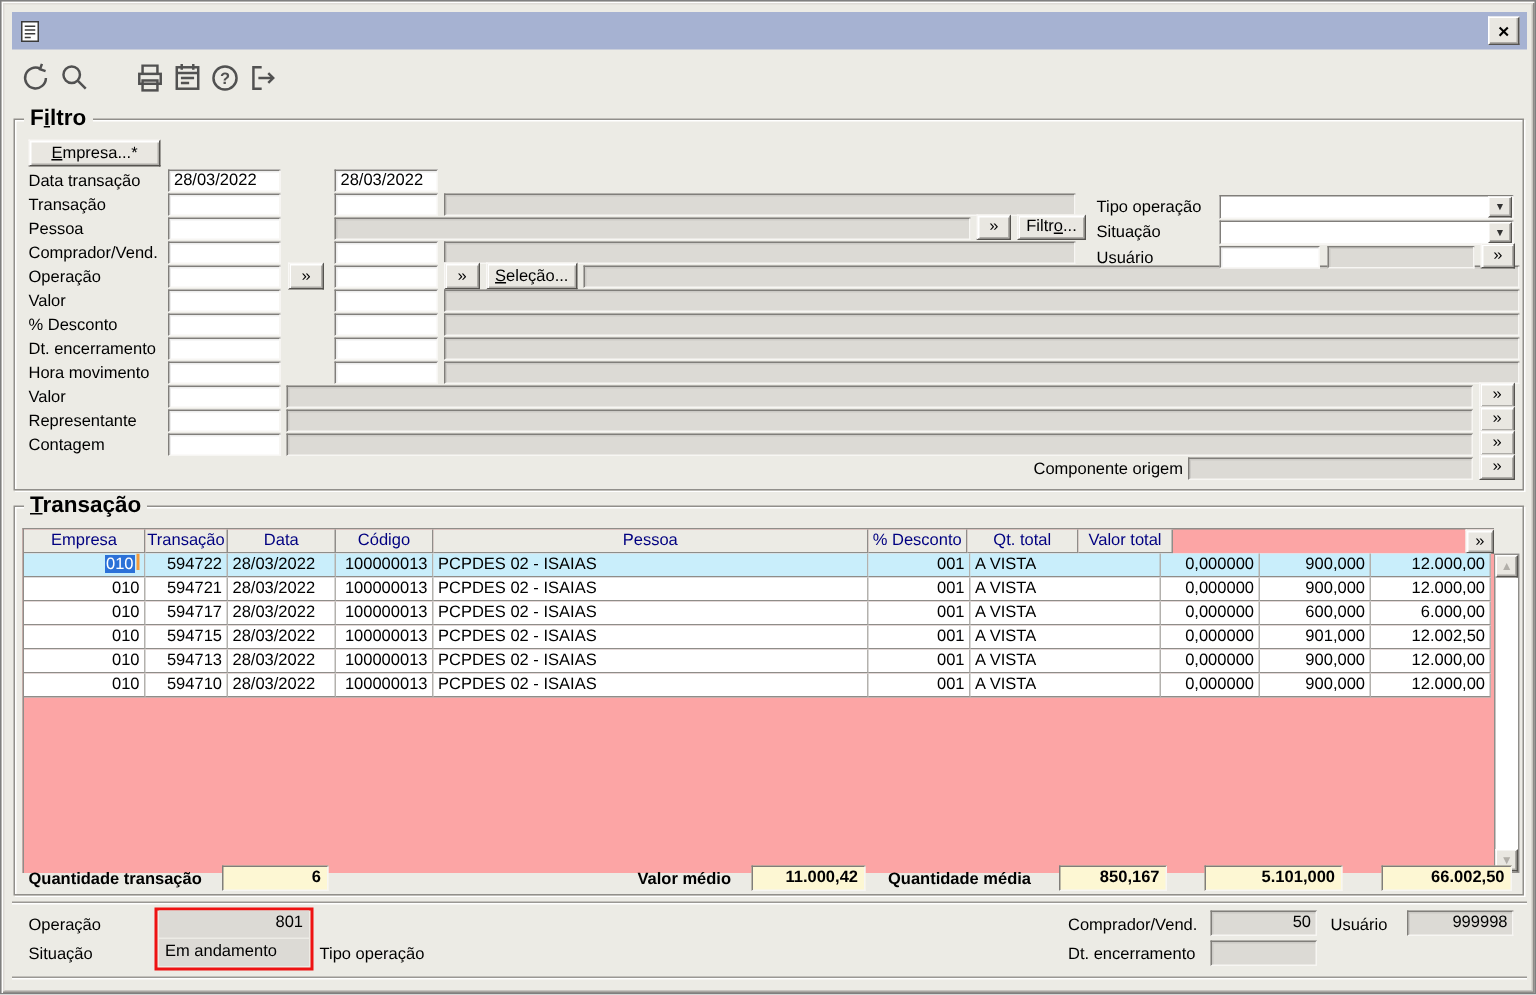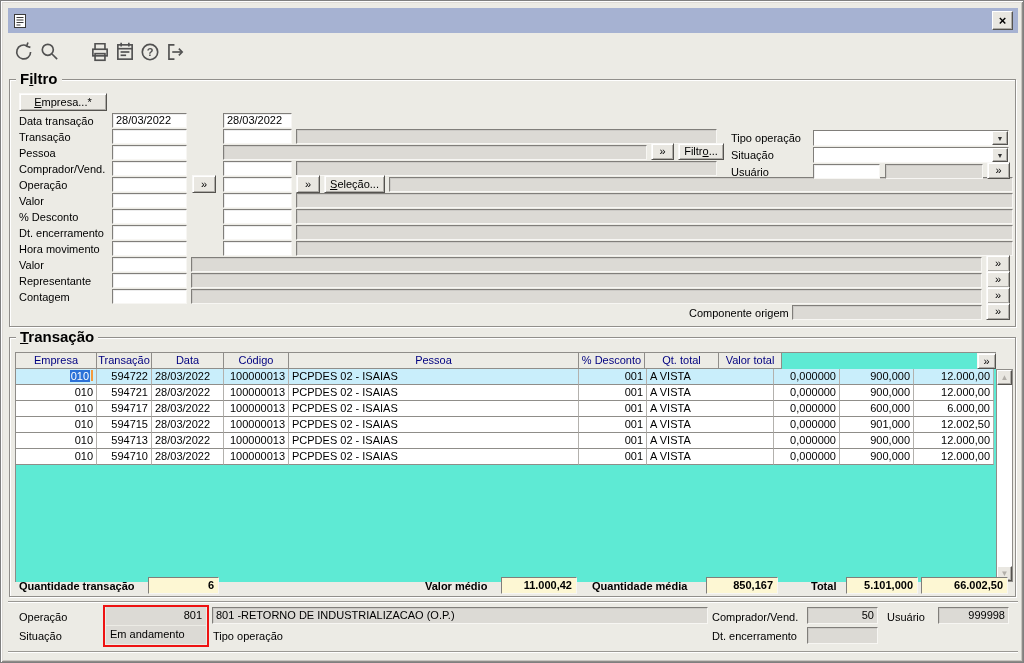--- a/index.html
+++ b/index.html
@@ -27,21 +27,21 @@
     box-shadow:inset 1px 1px 0 rgba(0,0,0,0.07)}
   .ro{background:#dcdad5}
   .ra{text-align:right}
   .btn{position:absolute;font-size:11px;background:#e9e7e1;text-align:center;white-space:nowrap;
     border:1px solid;border-color:#f9f8f6 #55534f #55534f #f9f8f6;
     box-shadow:inset 1px 1px 0 #fff, inset -1px -1px 0 #aeaca7;cursor:default}
   .combo{position:absolute;background:#fff;border:1px solid;border-color:#807e7a #f7f6f3 #f7f6f3 #807e7a}
   .combo .ar{position:absolute;right:0;top:0;bottom:0;width:16px;background:#e9e7e1;
     border:1px solid;border-color:#fff #55534f #55534f #fff;box-shadow:inset -1px -1px 0 #aeaca7;
     font-size:7px;line-height:13px;text-align:center;color:#333}
-  .grid{position:absolute;left:14px;top:351px;width:981px;height:230px;background:#5eead4;
+  .grid{position:absolute;left:14px;top:351px;width:981px;height:230px;background:#fca5a5;
     border-left:1px solid #8f8d89;border-top:1px solid #8f8d89}
   .ghead{position:absolute;left:0;top:0;display:flex}
   .hc{height:16px;border-right:1px solid #8f8d89;border-bottom:1px solid #8f8d89;font-size:11px;
     line-height:15px;text-align:center;color:#000080;background:#ecebe5;overflow:hidden;white-space:nowrap}
   .grow{position:absolute;display:flex;background:#fff}
   .c{height:16px;border-right:1px solid #b3b1ad;border-bottom:1px solid #8f8d89;font-size:11px;
     line-height:15px;overflow:hidden;white-space:nowrap;padding:0 3px}
   .sel .c{background:#c9eefb}
   .w0{width:81px}.w1{width:55px}.w2{width:72px}.w3{width:65px}.w4{width:290px}
   .w5{width:68px}.w6{width:127px}.w7{width:66px}.w8{width:74px}.w9{width:80px}
@@ -296,33 +296,32 @@
     <div class="sbtn" style="bottom:0">▼</div>
   </div>
 
   <div class="lbl b" style="left:18px;top:579px">Quantidade transação</div>
   <div class="sum" style="left:147px;width:71px">6</div>
   <div class="lbl b" style="left:424px;top:579px">Valor médio</div>
   <div class="sum" style="left:500px;width:76px">11.000,42</div>
   <div class="lbl b" style="left:591px;top:579px">Quantidade média</div>
   <div class="sum" style="left:705px;width:72px">850,167</div>
   <div class="lbl b" style="left:810px;top:579px">Total</div>
-  <div class="sum" style="left:845px;width:72px">5.101,000</div>
+  <div class="sum" style="left:802px;width:92px">5.101,000</div>
   <div class="sum" style="left:920px;width:87px">66.002,50</div>
 
   <div class="etch" style="left:7px;top:600px;width:1010px"></div>
 
   <div class="lbl" style="left:18px;top:610px">Operação</div>
   <div class="lbl" style="left:18px;top:629px">Situação</div>
 
   <div class="redbox"></div>
   <div class="flat ra" style="left:105px;top:606px;width:100px;height:18px">801</div>
   <div class="flat" style="left:105px;top:625px;width:100px;height:18px">Em andamento</div>
 
-  <div class="fld ro" style="left:211px;top:606px;width:496px;height:17px;line-height:15px">801 -RETORNO DE INDUSTRIALIZACAO (O.P.)</div>
   <div class="lbl" style="left:212px;top:629px">Tipo operação</div>
 
   <div class="lbl" style="left:711px;top:610px">Comprador/Vend.</div>
   <div class="fld ro ra" style="left:806px;top:606px;width:71px;height:17px;line-height:15px">50</div>
   <div class="lbl" style="left:886px;top:610px">Usuário</div>
   <div class="fld ro ra" style="left:937px;top:606px;width:71px;height:17px;line-height:15px">999998</div>
   <div class="lbl" style="left:711px;top:629px">Dt. encerramento</div>
   <div class="fld ro" style="left:806px;top:626px;width:71px;height:17px;line-height:15px"></div>
 
   <div class="etch" style="left:7px;top:650px;width:1010px"></div>

